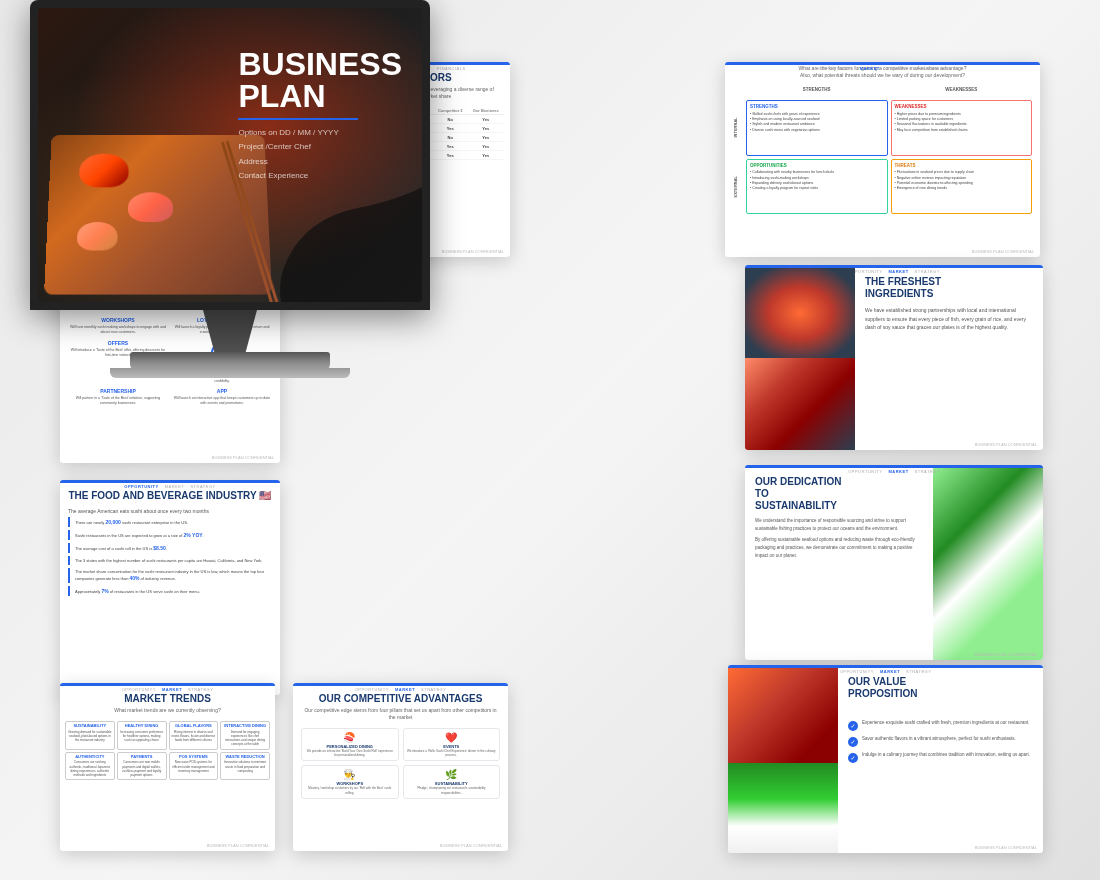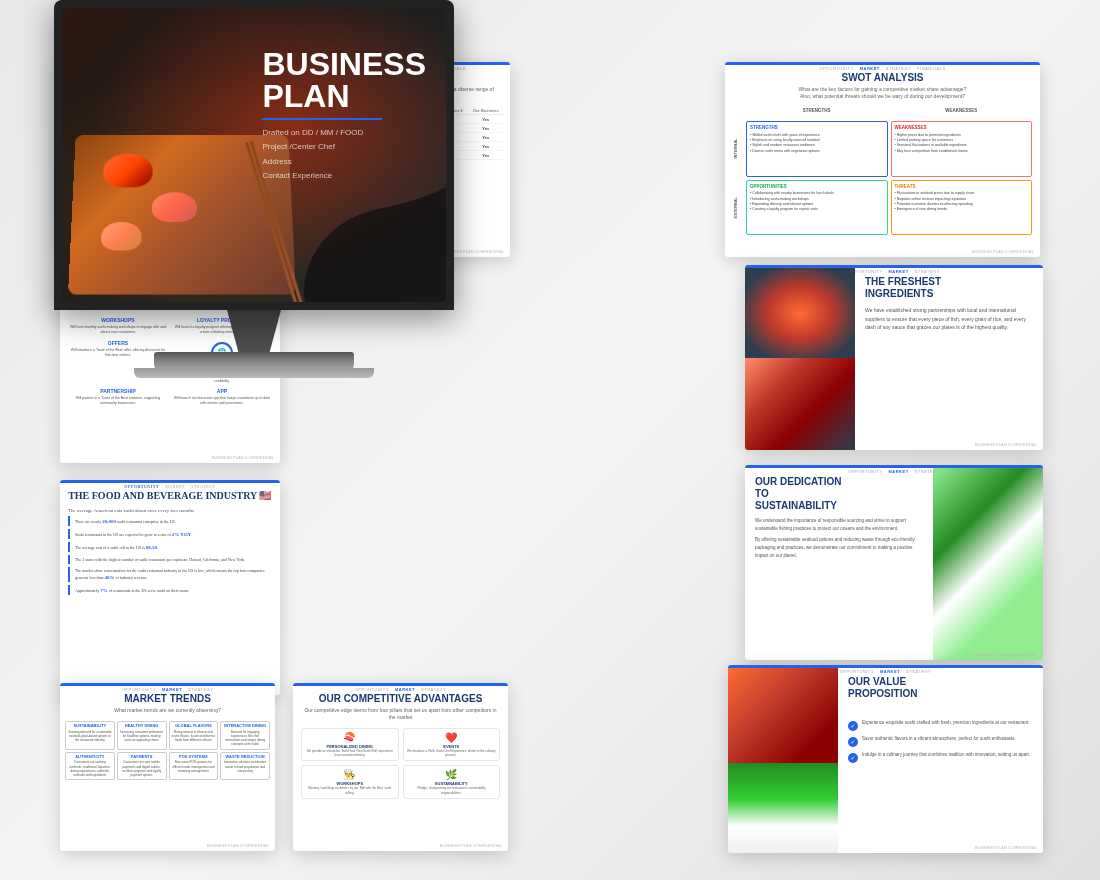--- a/index.html
+++ b/index.html
@@ -48,31 +48,30 @@
     .card-marketing {
       top: 278px; left: 60px;
       width: 220px; height: 185px;
     }
     .card-main-monitor {
       top: 245px; left: 285px;
       width: 460px; height: 400px;
       background: transparent;
       box-shadow: none;
       overflow: visible;
-      padding-left: 24px;
     }
     .card-freshest {
       top: 265px; left: 745px;
       width: 298px; height: 185px;
     }
 
     
     .card-food-bev {
       top: 480px; left: 60px;
-      width: 220px; height: 215px; font-family: Liberation Serif, serif;
+      width: 220px; height: 215px;
     }
     .card-sustainability {
       top: 465px; left: 745px;
       width: 298px; height: 195px;
     }
 
     
     .card-market-trends {
       top: 683px; left: 60px;
       width: 215px; height: 168px;
@@ -750,21 +749,20 @@
   </div>
 
   <div class="slide-card card-swot">
     <div class="card-header-bar"></div>
     <div class="page-label">
       <span>OPPORTUNITY</span>
       <span style="font-weight:700;color:#2563eb">MARKET</span>
       <span>STRATEGY</span>
       <span>FINANCIALS</span>
     </div>
-    <div class="card-title">SWOT ANALYSIS</div>
     <div class="card-subtitle">
       <span>What are the key factors for gaining a competitive market share advantage?</span><br>
       <span>Also, what potential threats should we be wary of during our development?</span>
     </div>
     <div style="display:grid;grid-template-columns:10px 1fr 1fr;grid-template-rows:10px 1fr 1fr;gap:3px;padding:4px 8px;height:135px;">
       <div></div>
       <div style="font-size:4.5px;font-weight:700;color:#555;text-align:center;">STRENGTHS</div>
       <div style="font-size:4.5px;font-weight:700;color:#555;text-align:center;">WEAKNESSES</div>
       <div style="font-size:4px;font-weight:700;color:#555;writing-mode:vertical-rl;transform:rotate(180deg);text-align:center;">INTERNAL</div>
       <div class="swot-cell strengths">
@@ -845,21 +843,21 @@
             </div>
 
             <svg class="ink-splash" viewBox="0 0 300 200" xmlns="http://www.w3.org/2000/svg">
               <path d="M60,180 Q30,140 50,100 Q70,60 120,50 Q170,40 200,20 Q230,0 280,10 Q300,15 290,40 Q280,65 250,70 Q220,75 200,100 Q180,125 190,150 Q200,175 180,185 Q160,195 130,190 Q100,185 80,195 Q60,200 60,180Z" fill="#111" opacity="0.85"></path>
             </svg>
 
             <div class="monitor-text-overlay">
               <div class="business-plan-title">BUSINESS</div>
               <div class="business-plan-title">PLAN</div>
               <div class="business-plan-line"></div>
-              <div class="business-plan-subtitle">Drafted on DD / MM / FOOD</div>
+              <div class="business-plan-subtitle">Options on DD / MM / YYYY</div>
               <div class="business-plan-subtitle">Project /Center Chef</div>
               <div class="business-plan-subtitle">Address</div>
               <div class="business-plan-subtitle">Contact Experience</div>
             </div>
           </div>
         </div>
       </div>
       <div class="monitor-neck"></div>
       <div class="monitor-base"></div>
       <div class="monitor-base-bottom"></div>

